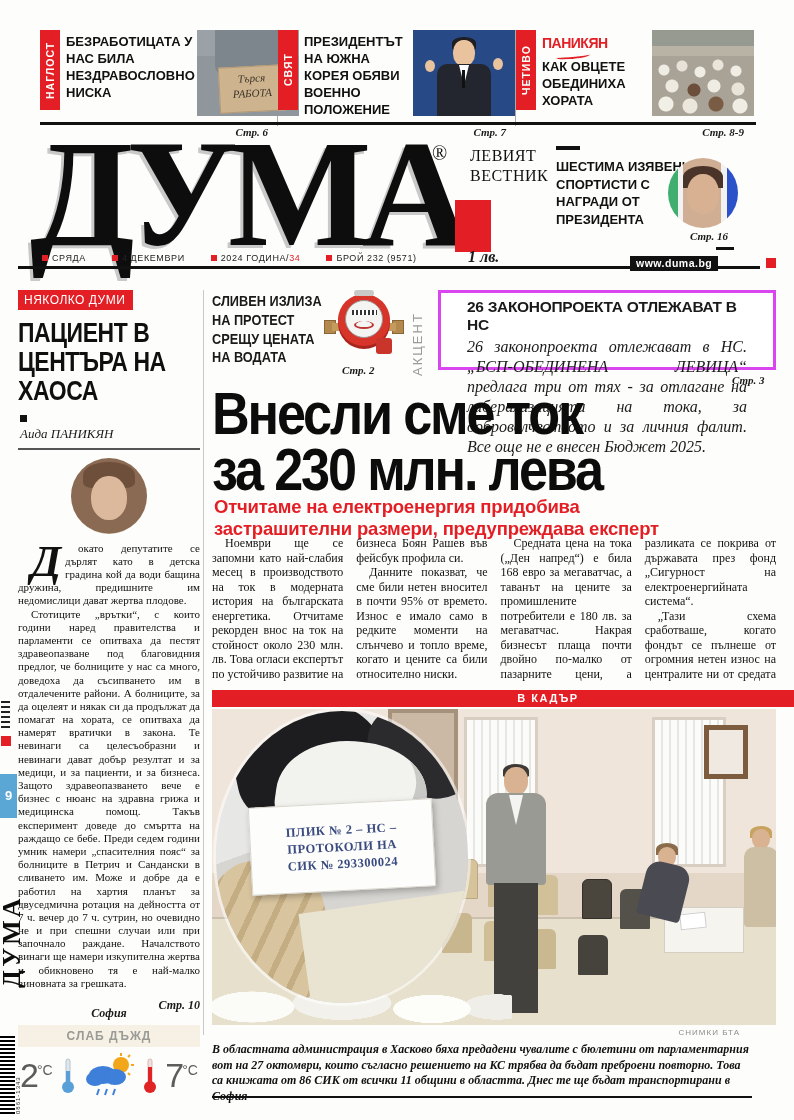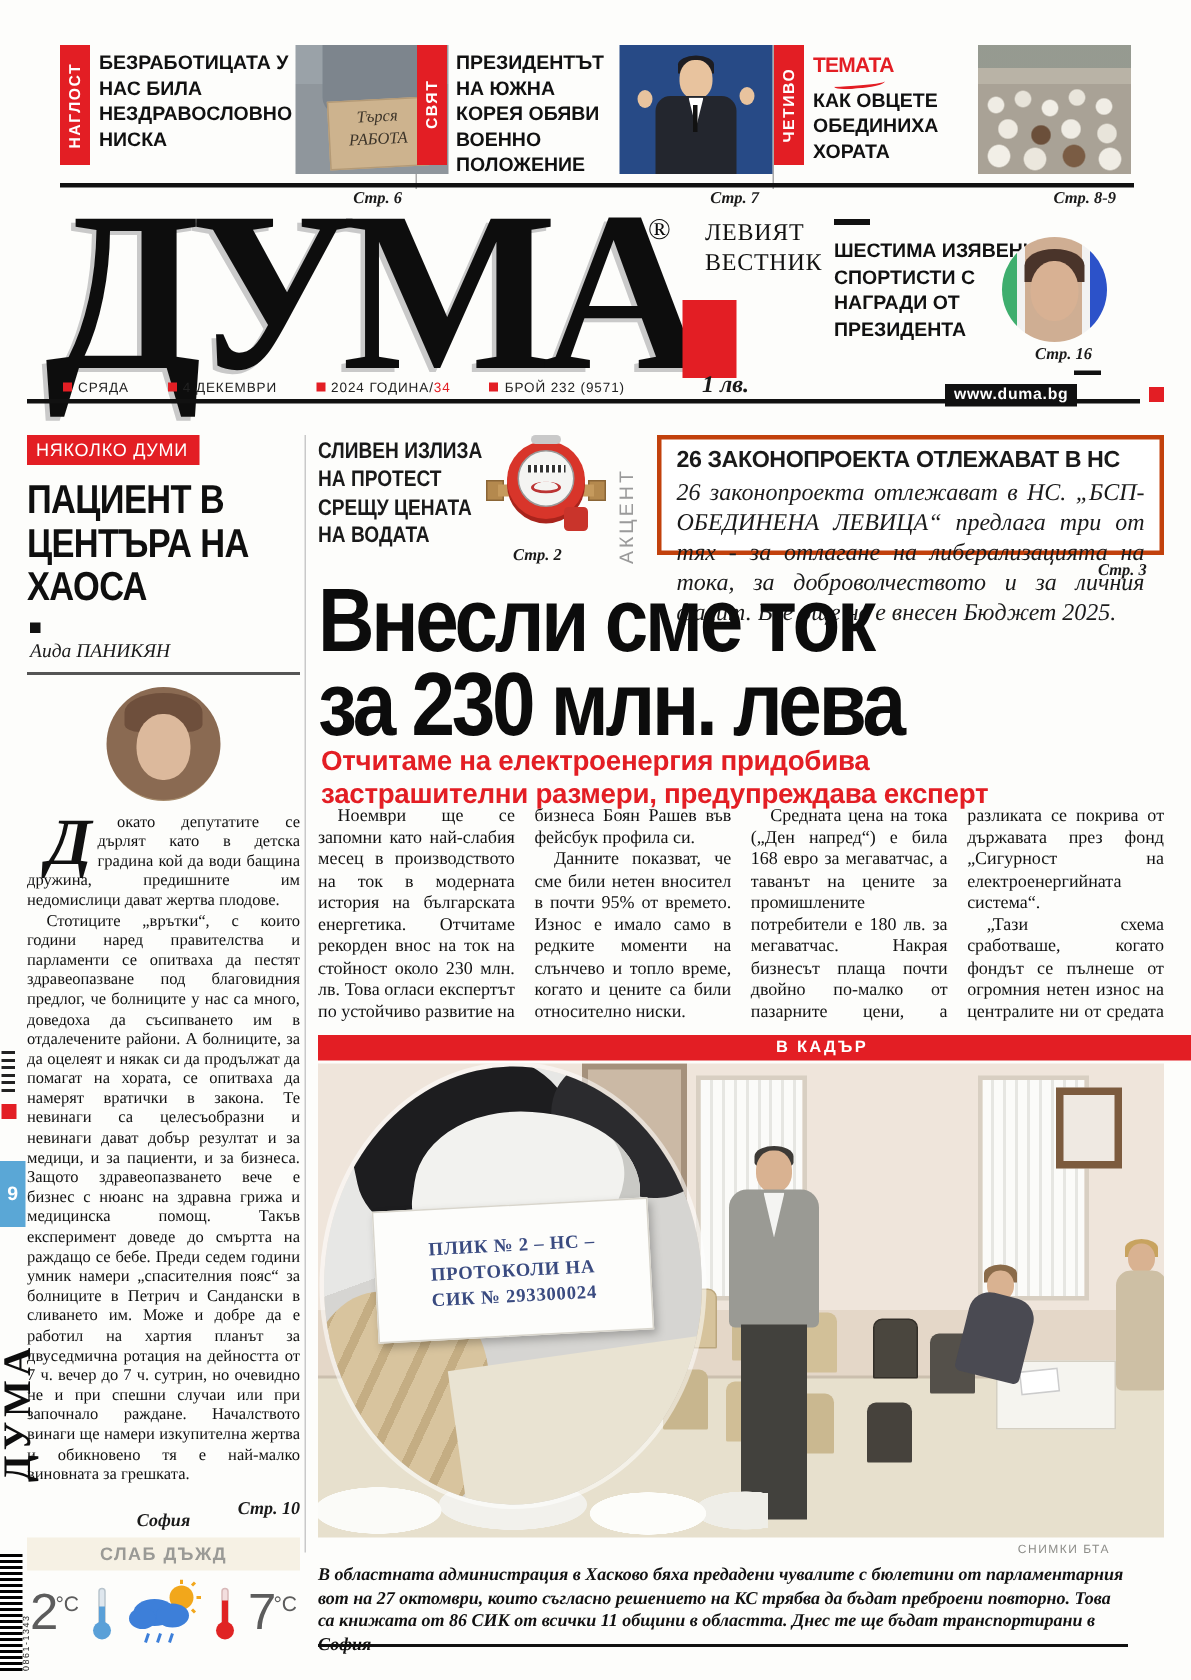--- a/index.html
+++ b/index.html
@@ -145,21 +145,21 @@
   #water-meter .ring { position:absolute; left:14px; top:4px; width:52px; height:52px; border-radius:50%; background:#d8352a;
       box-shadow:0 3px 0 #a8241c; }
   #water-meter .dial { position:absolute; left:21px; top:10px; width:38px; height:38px; border-radius:50%; background:#f4f4f2; border:1px solid #999; }
   #water-meter .dial i { position:absolute; left:6px; top:9px; width:25px; height:5px; background:repeating-linear-gradient(90deg,#333 0 2px,#fff 2px 4px); }
   #water-meter .dial b { position:absolute; left:8px; top:20px; width:20px; height:8px; border-radius:50%; border:2px solid #b33; border-top:none; }
   #water-meter .cap { position:absolute; left:30px; top:0; width:20px; height:6px; background:#c9c9c9; border-radius:3px; }
   #water-meter .tube { position:absolute; left:52px; top:48px; width:16px; height:16px; background:#c9342b; border-radius:3px; }
 
   #akcent-label { position:absolute; left:198px; top:6px; height:80px; writing-mode:vertical-rl; transform:rotate(180deg);
      font-family:"Liberation Sans",sans-serif; font-size:13px; color:#9a9a9a; letter-spacing:2px; }
-  #akcent-box { position:absolute; left:226px; top:0; width:338px; height:80px; border:3px solid #c2410c; padding:5px 10px; background:#fff; }
+  #akcent-box { position:absolute; left:226px; top:0; width:338px; height:80px; border:3px solid #d946ef; padding:5px 26px; background:#fff; }
   #akcent-title { font-family:"Liberation Sans",sans-serif; font-weight:bold; font-size:15.5px; letter-spacing:-.3px; }
   #akcent-text { margin-top:3px; font-style:italic; font-size:16px; line-height:1.25; text-align:justify; }
   #akcent-text::first-line {}
   #akcent-page { position:absolute; left:520px; top:84px; font-size:11px; font-weight:bold; font-style:italic; }
 
   #lead-headline { position:absolute; left:0; top:96px; width:660px; transform:scaleX(.87); transform-origin:0 0;
      font-family:"Liberation Sans",sans-serif; font-weight:bold; font-size:60px; line-height:.93; letter-spacing:-2.5px; color:#0c0c0c; }
   #lead-deck { position:absolute; left:2px; top:206px; font-family:"Liberation Sans",sans-serif; font-weight:bold;
      font-size:18.5px; line-height:1.2; color:#e31e24; letter-spacing:-.2px; }
   #lead-body { position:absolute; left:0; top:246px; width:564px; height:152px; overflow:hidden;
@@ -251,21 +251,21 @@
         <div class="hand" style="left:12px;top:30px;"></div>
         <div class="hand" style="left:80px;top:28px;"></div>
         <div class="mic"></div>
       </div>
     </div>
     <div class="teaser">
       <div class="teaser-tab">
           <span>ЧЕТИВО</span>
         </div>
       <div class="teaser-title">
-        <span class="brand-temata">ТЕМАТА</span>
+        <span class="brand-temata">ПАНИКЯН</span>
         <span class="brand-squig"></span>
         <span>КАК ОВЦЕТЕ ОБЕДИНИХА ХОРАТА</span>
       </div>
       <div class="teaser-photo ph3">
         <div class="trees"></div>
         <div class="sheep"></div>
       </div>
     </div>
   </div>
   <div id="teaser-rule"></div>

